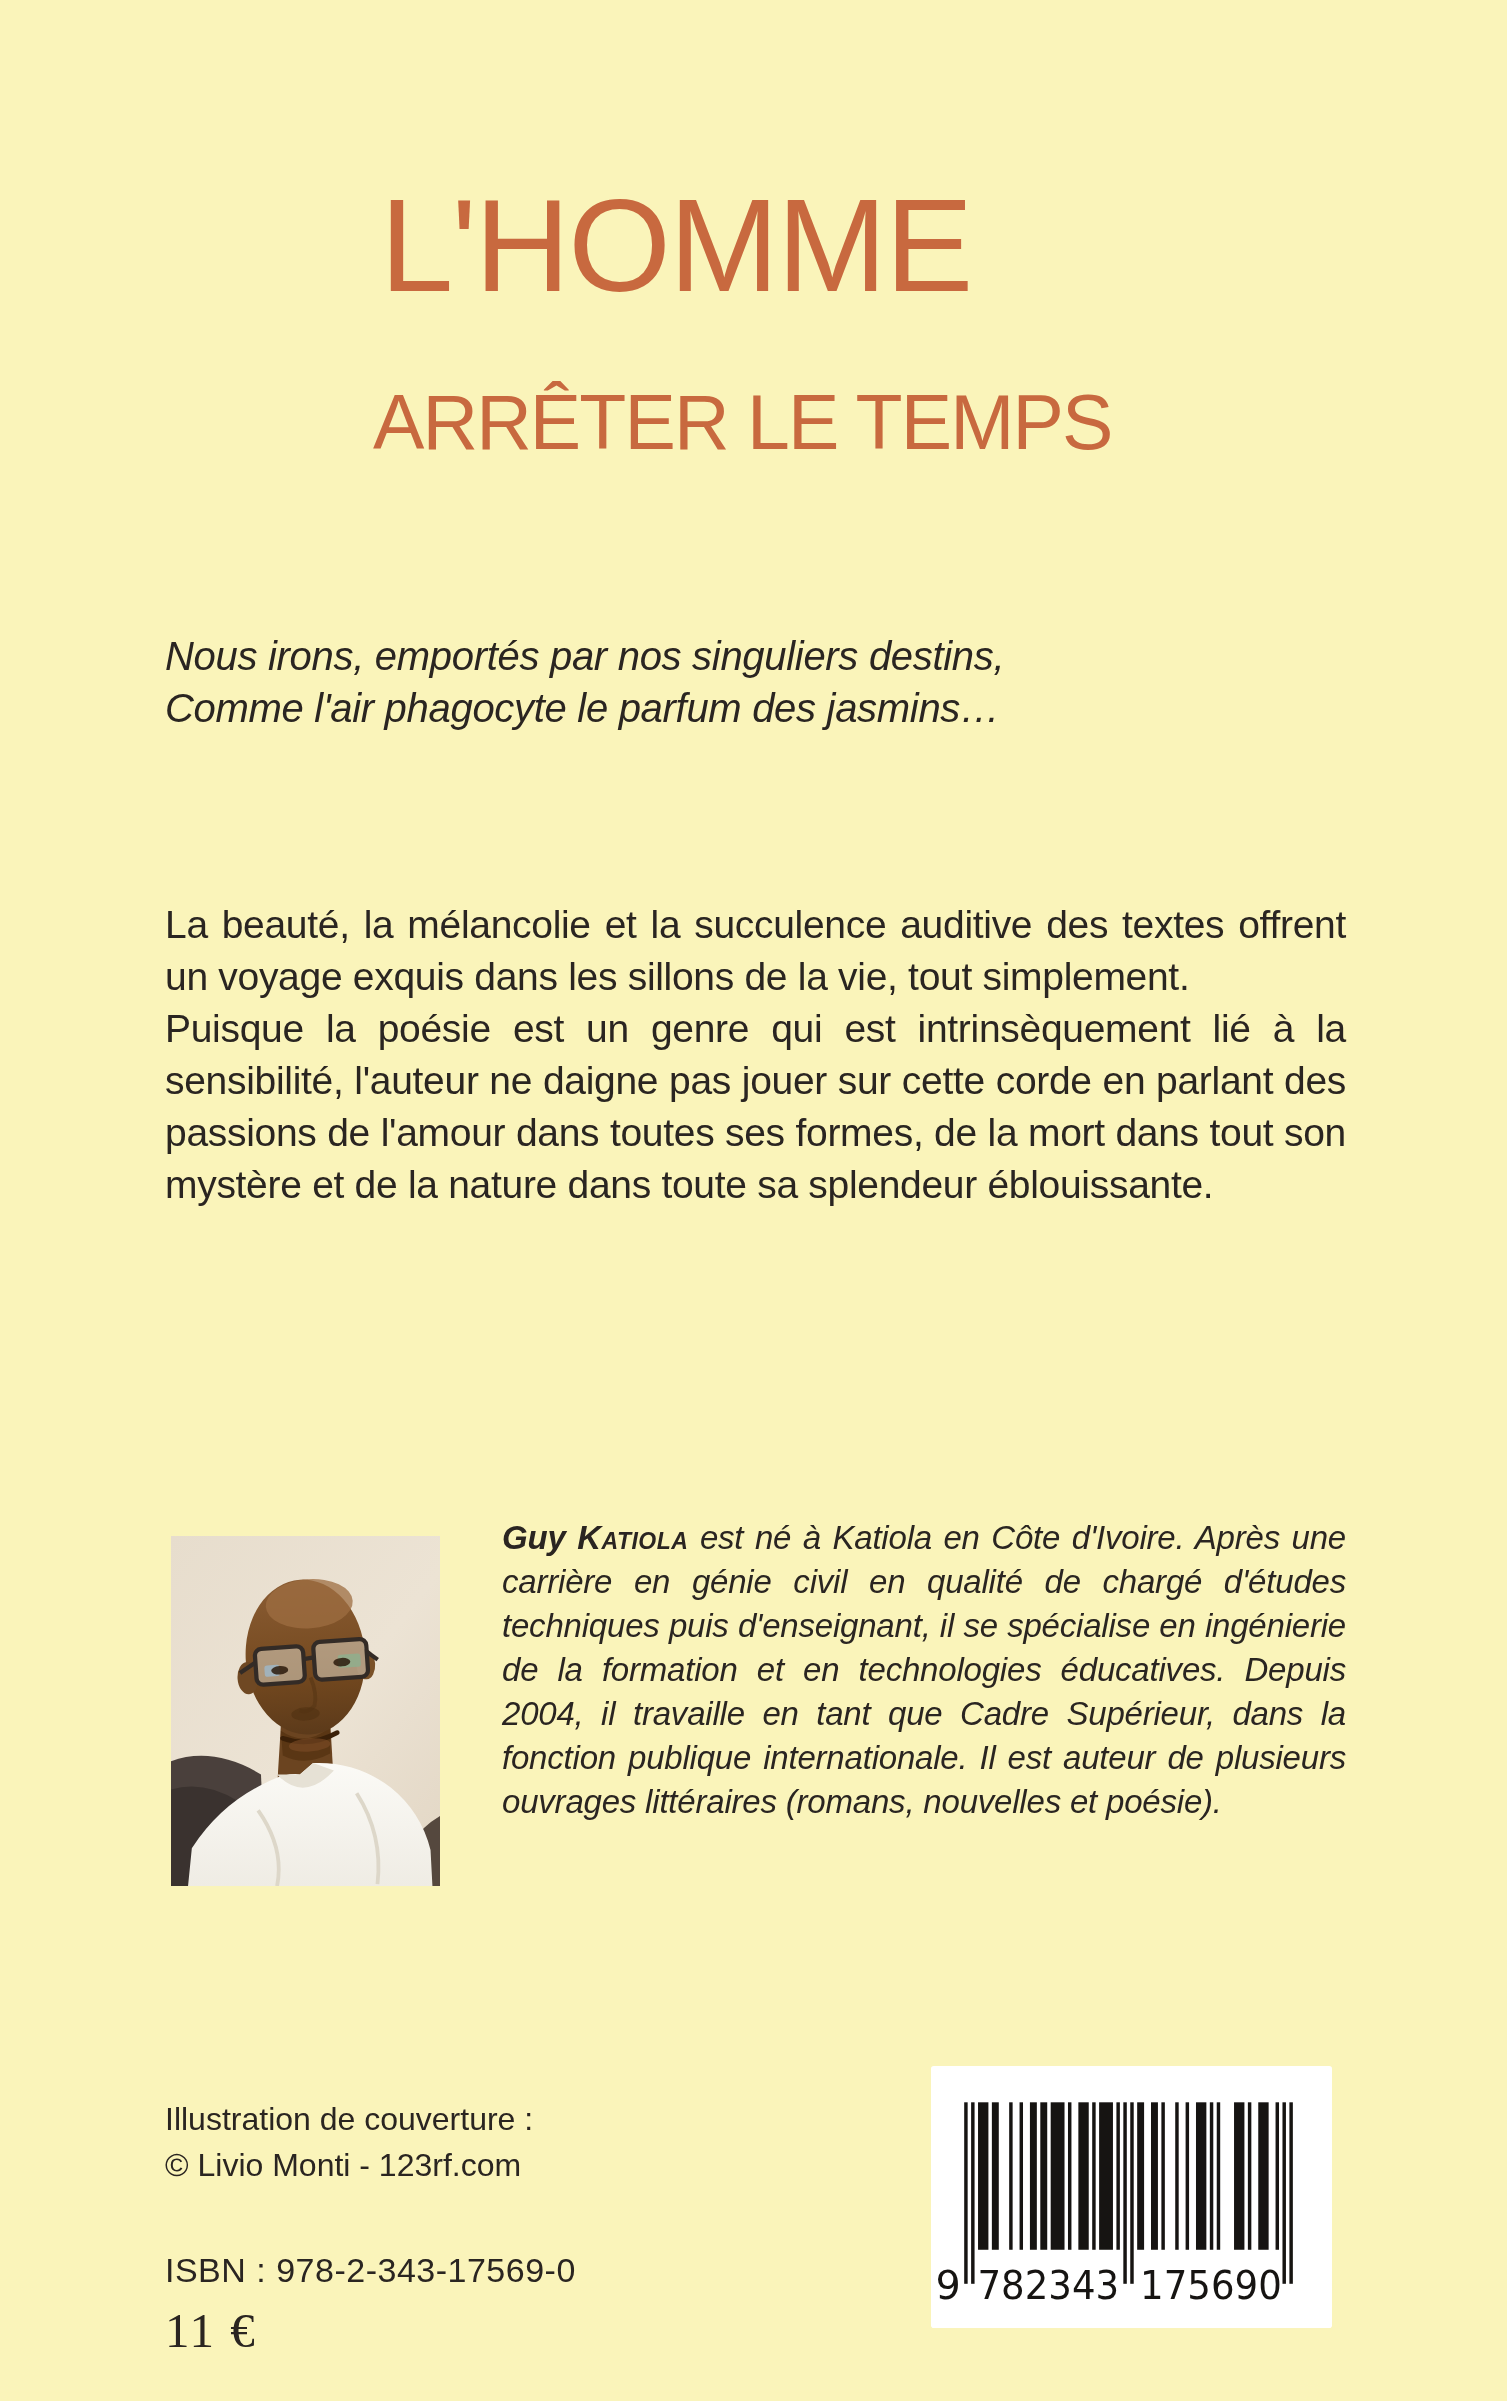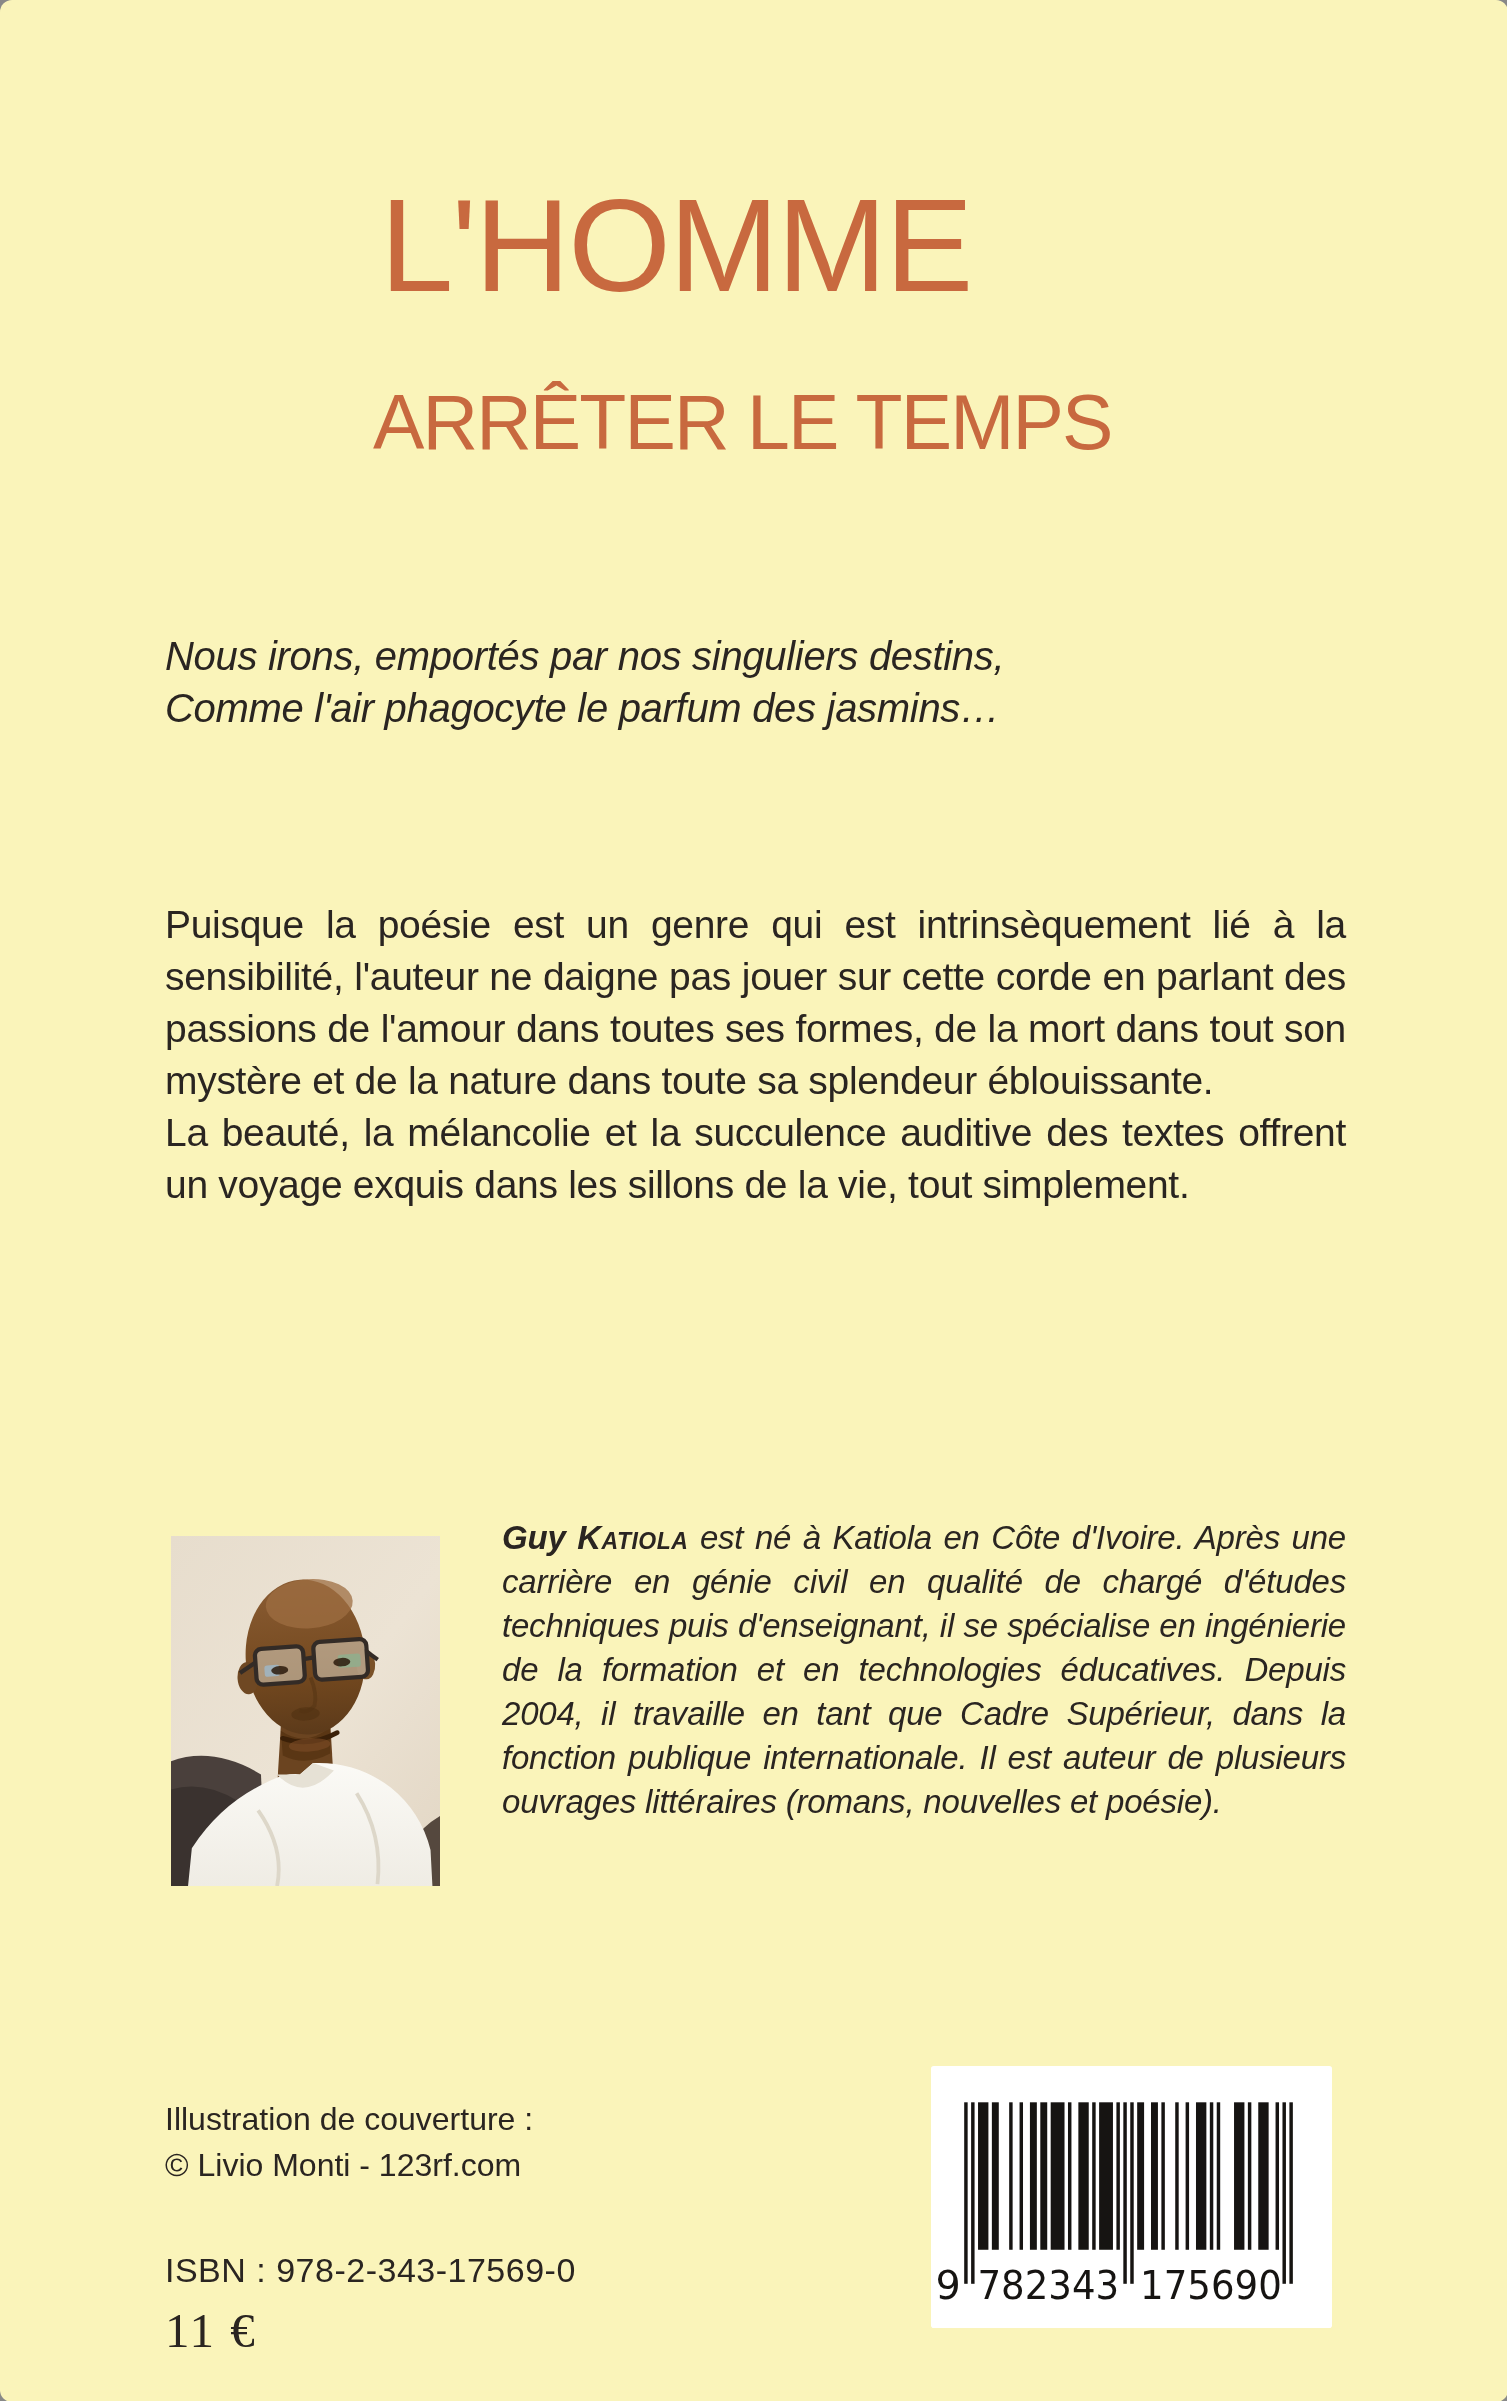--- a/index.html
+++ b/index.html
@@ -9,21 +9,20 @@
   }
   html,body{margin:0;padding:0;background:#888;}
   .cover{
     position:relative;
     width:1508px;height:2402px;
     background:var(--bg);
     overflow:hidden;
     font-family:"Liberation Sans",sans-serif;
     color:var(--ink);
     margin:0 auto;
-    border-radius:12px;
   }
   .abs{position:absolute;}
 
   
   .title-line{
     color:var(--accent);
     line-height:1;
     white-space:nowrap;
     font-weight:400;
   }
@@ -92,22 +91,22 @@
 
   <div class="abs title-line title-1">L'HOMME</div>
   <div class="abs title-line title-3">ARRÊTER LE TEMPS</div>
 
   <div class="abs poem">
     <div>Nous irons, emportés par nos singuliers destins,</div>
     <div>Comme l'air phagocyte le parfum des jasmins…</div>
   </div>
 
   <div class="abs synopsis">
+    <p>La beauté, la mélancolie et la succulence auditive des textes offrent un voyage exquis dans les sillons de la vie, tout simplement.</p>
     <p>Puisque la poésie est un genre qui est intrinsèquement lié à la sensibilité, l'auteur ne daigne pas jouer sur cette corde en parlant des passions de l'amour dans toutes ses formes, de la mort dans tout son mystère et de la nature dans toute sa splendeur éblouissante.</p>
-    <p>La beauté, la mélancolie et la succulence auditive des textes offrent un voyage exquis dans les sillons de la vie, tout simplement.</p>
   </div>
 
   <svg class="abs author-photo" viewBox="0 0 284 370" preserveAspectRatio="none" role="img">
     <defs>
       <linearGradient id="wall" x1="0" y1="0" x2="1" y2="1">
         <stop offset="0" stop-color="#e7ddcd"></stop>
         <stop offset="0.55" stop-color="#ece3d4"></stop>
         <stop offset="1" stop-color="#e2d6c4"></stop>
       </linearGradient>
       <linearGradient id="skin" x1="0" y1="0" x2="0" y2="1">

